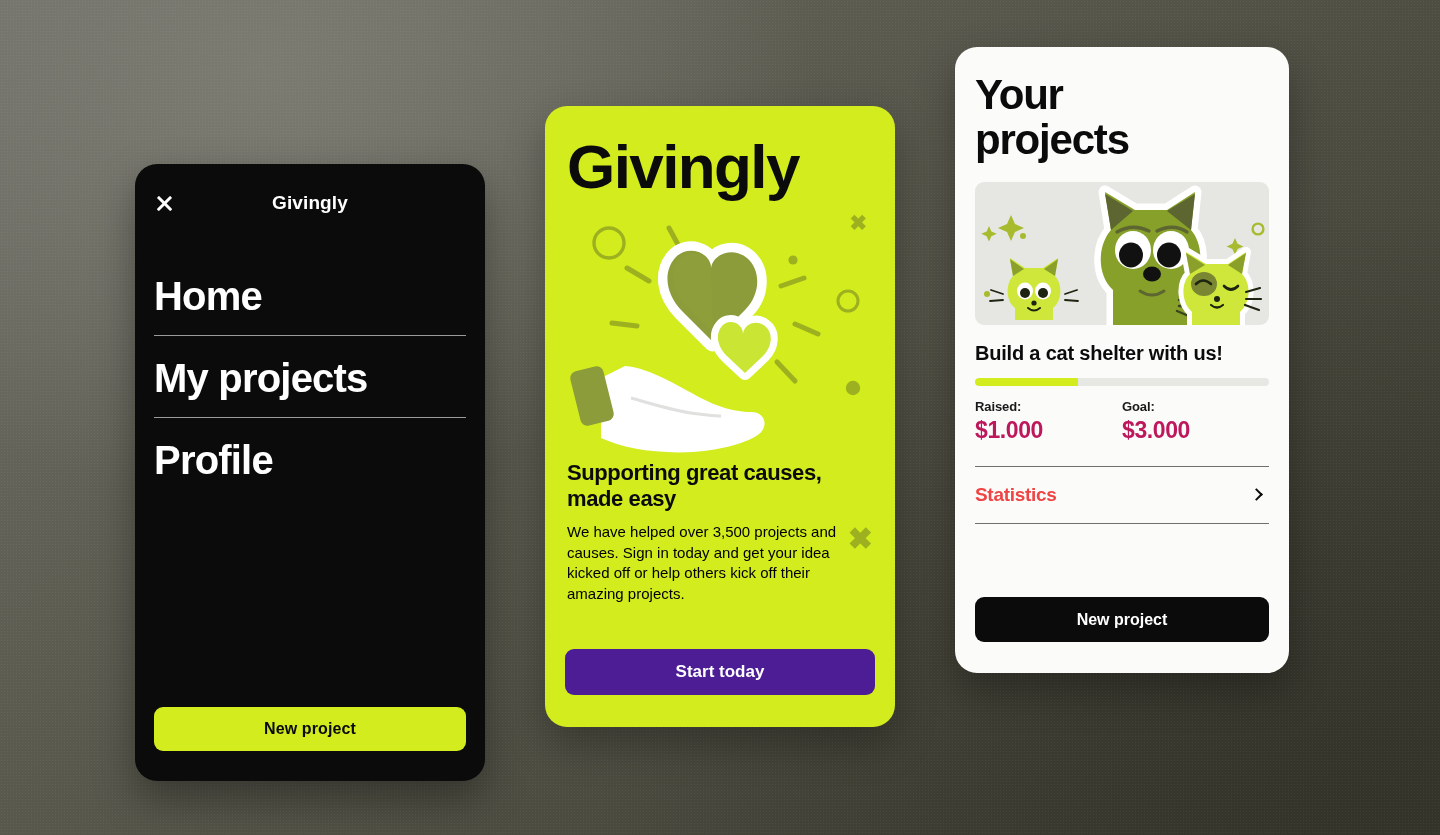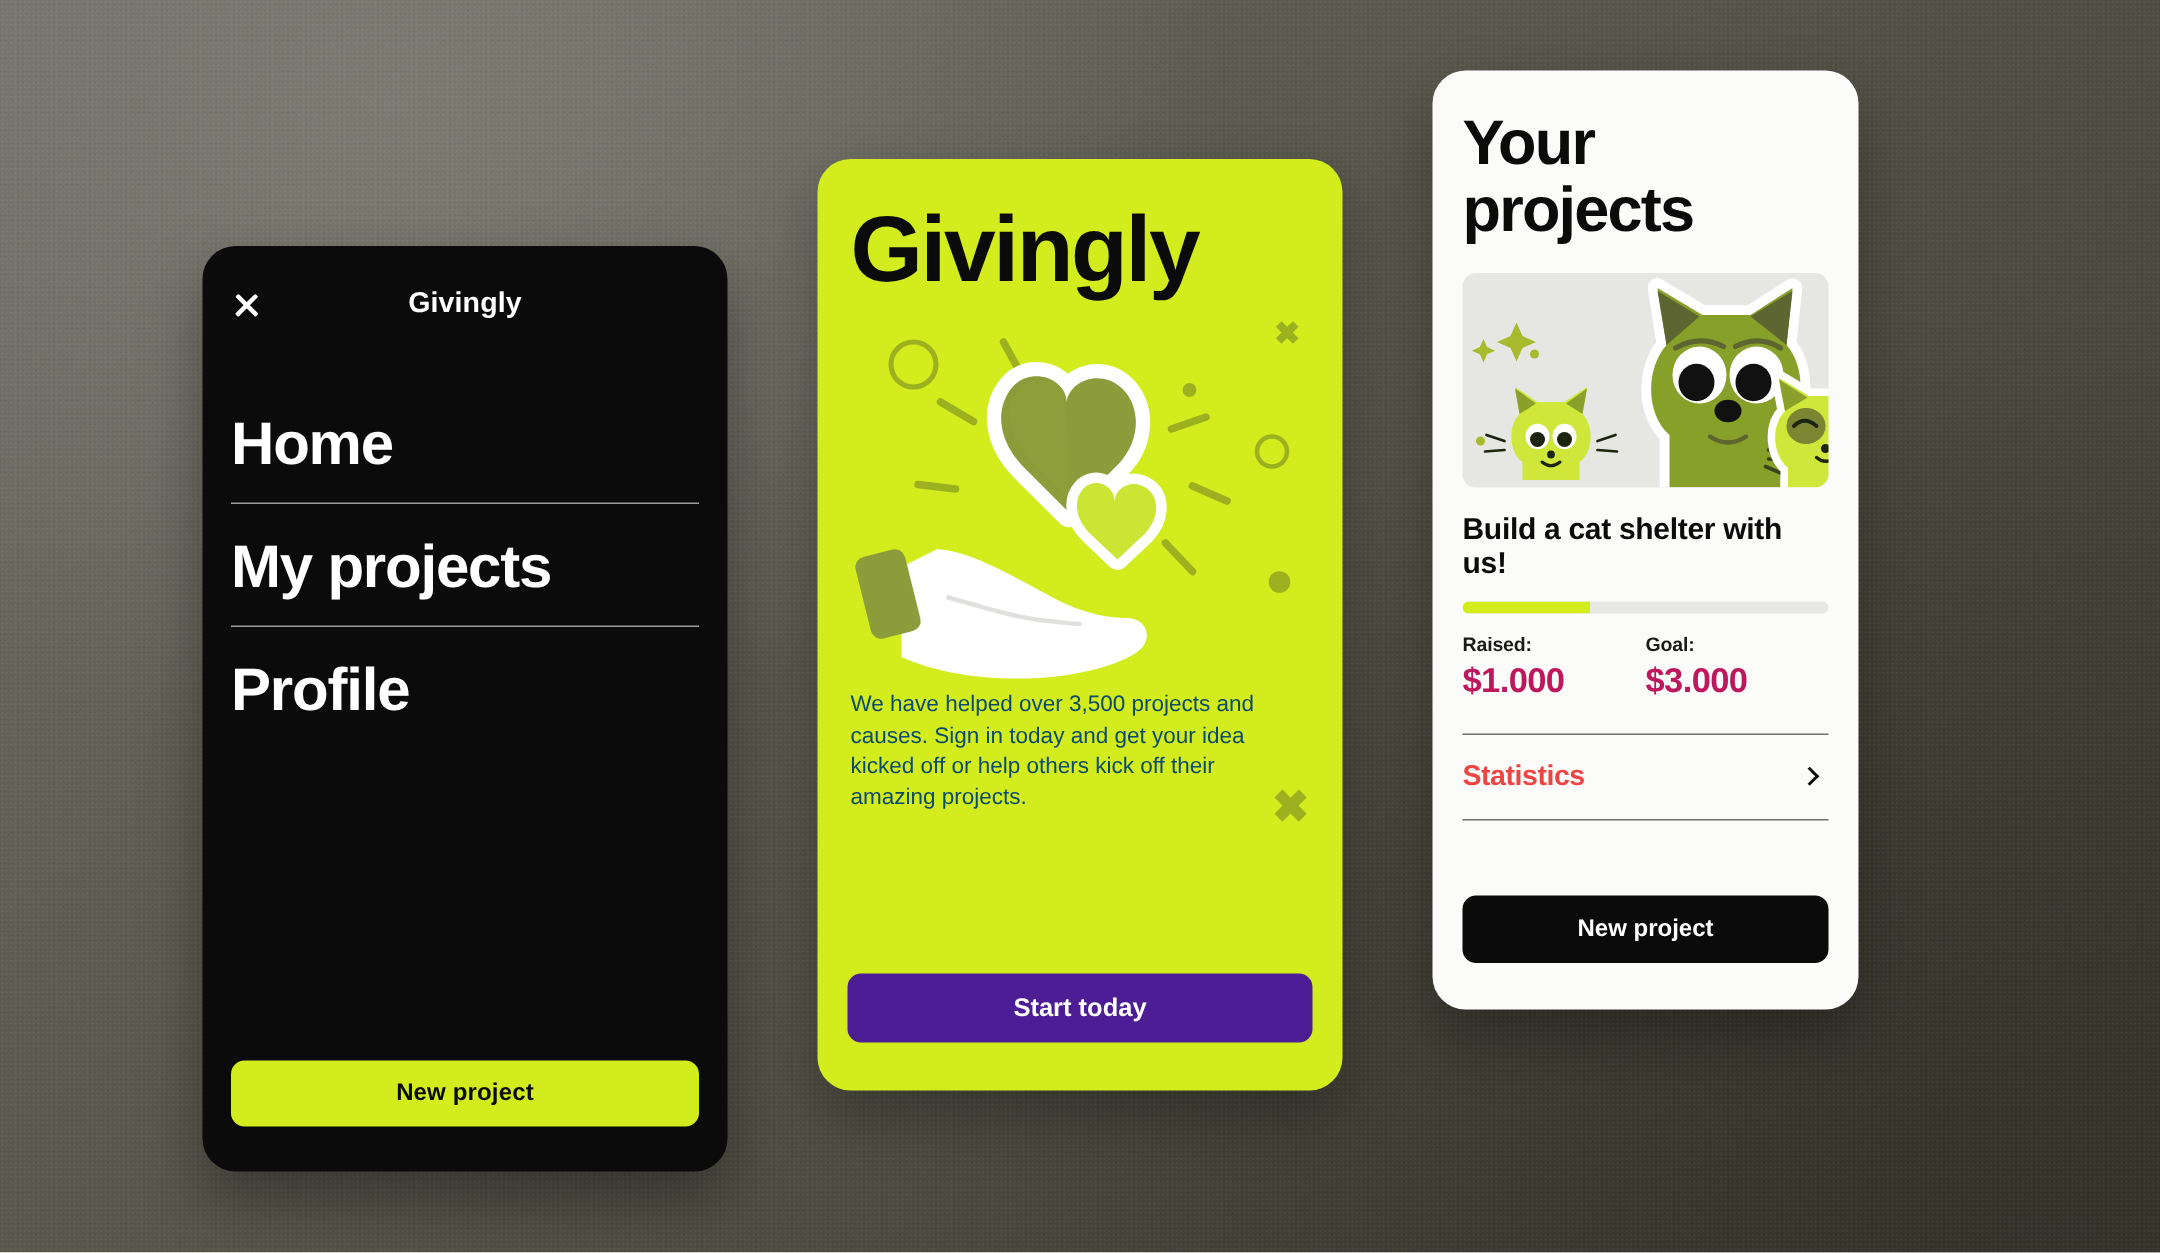--- a/index.html
+++ b/index.html
@@ -137,21 +137,21 @@
     font-size: 22px;
     font-weight: 700;
     color: #0b0b0b;
     line-height: 1.18;
     letter-spacing: -.4px;
     margin: 0 0 10px 2px;
   }
   .promo-body {
     font-size: 15px;
     line-height: 1.38;
-    color: #0c4a6e;
+    color: #000000;
     margin-left: 2px;
     max-width: 292px;
   }
   .promo-cta {
     position: absolute;
     left: 20px; right: 20px; bottom: 32px;
     height: 46px;
     border: none;
     border-radius: 9px;
     background: #4c1d95;
@@ -166,21 +166,21 @@
     color: #9db020;
     font-weight: 900;
     line-height: 1;
     user-select: none;
   }
 
   
   .projects-card {
     position: absolute;
     left: 955px; top: 47px;
-    width: 284px; height: 626px;
+    width: 334px; height: 626px;
     background: #fbfbfa;
     border-radius: 22px;
     padding: 26px 20px 0 20px;
     box-shadow: 0 18px 40px rgba(0,0,0,.3);
     display: flex;
     flex-direction: column;
   }
   .projects-title {
     font-size: 42px;
     font-weight: 700;
@@ -332,20 +332,21 @@
         <g transform="translate(8,148)">
           <path d="M52 12 C78 14,108 34,132 46 C152 56,168 58,178 58 C192 58,196 72,186 80
                    C176 88,150 96,120 98 C82 100,50 94,28 84 L28 24 Z" fill="#ffffff"></path>
           <path d="M58 44 C80 50,104 58,126 60 C136 61,142 62,148 62" fill="none" stroke="#e0e0de" stroke-width="3"></path>
           <rect x="2" y="14" width="34" height="56" rx="7" fill="#8d9c3a" transform="rotate(-14 19 42)"></rect>
         </g>
       </svg>
       <span class="deco-x" style="top:6px; right:8px; font-size:21px;">✖</span>
     </div>
 
+    <div class="promo-title">Supporting great causes, made easy</div>
 
     <div class="promo-body">We have helped over 3,500 projects and causes. Sign in today and get your idea kicked off or help others kick off their amazing projects.</div>
 
     <span class="deco-x" style="top:418px; right:22px; font-size:30px;">✖</span>
 
     <button class="promo-cta">Start today</button>
   </div>
 
   <div class="projects-card">
 

